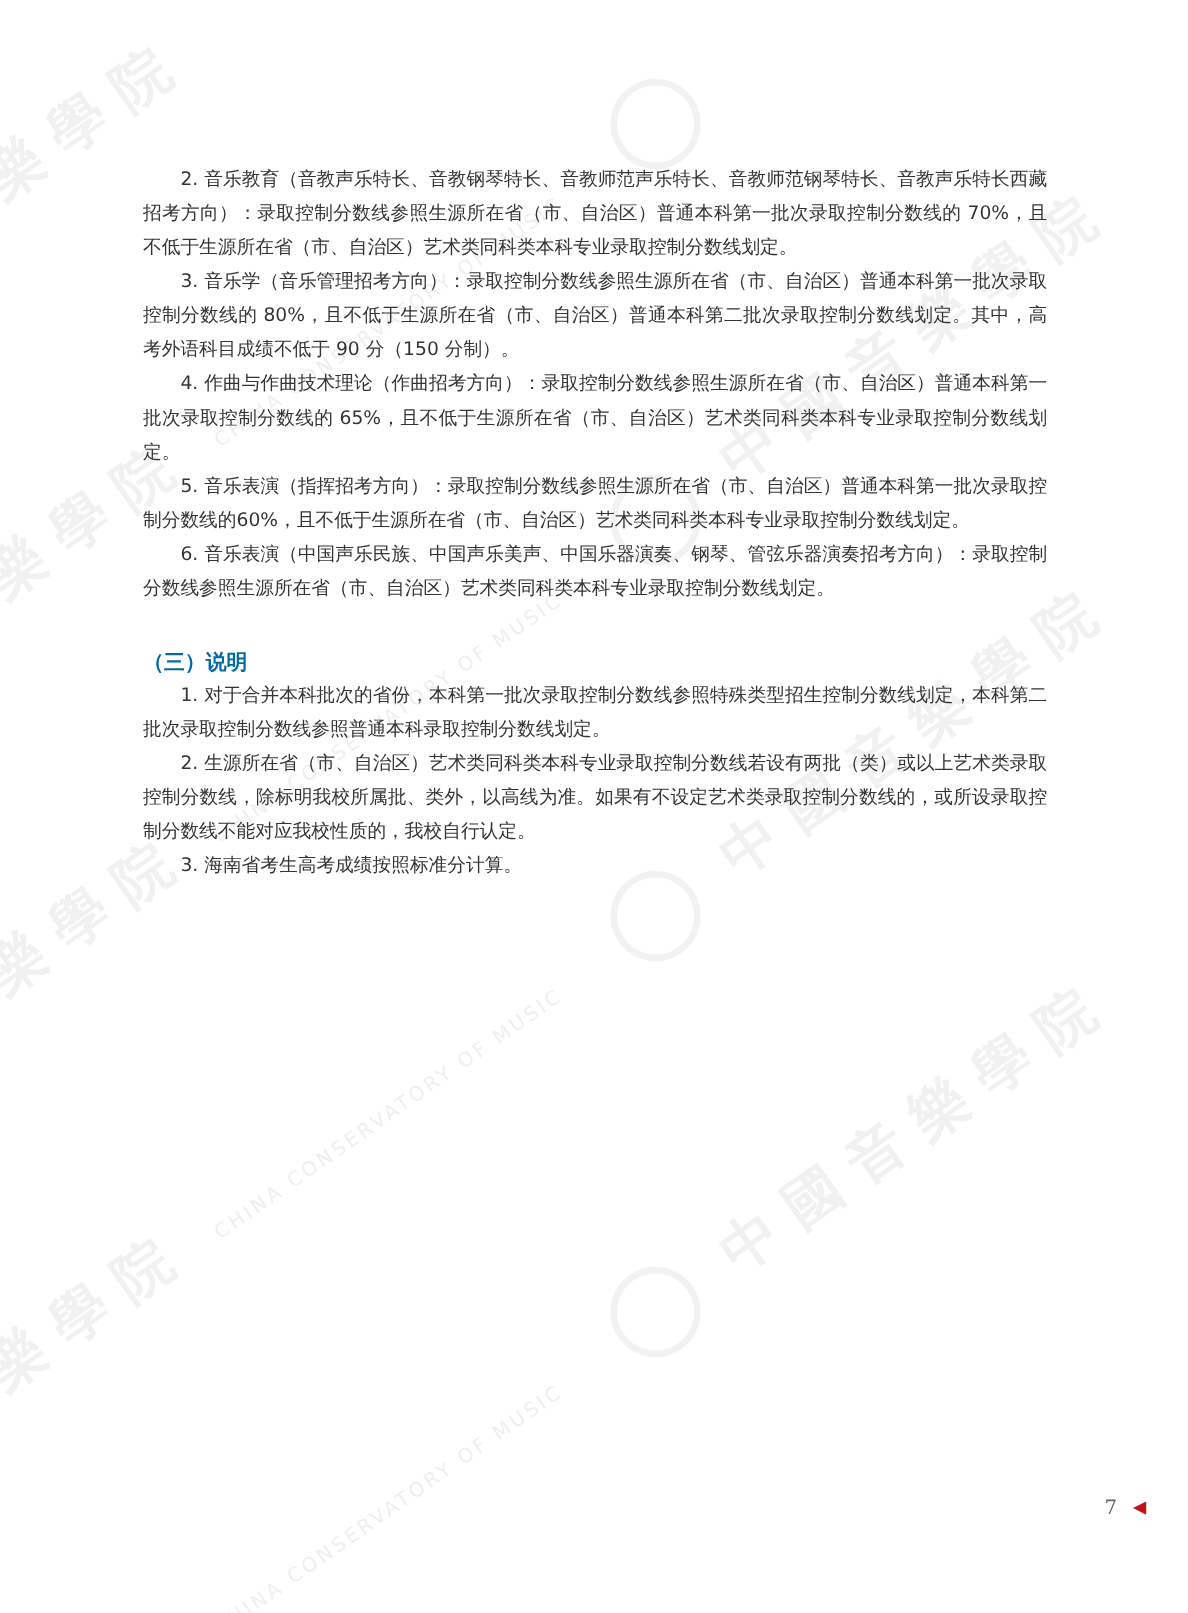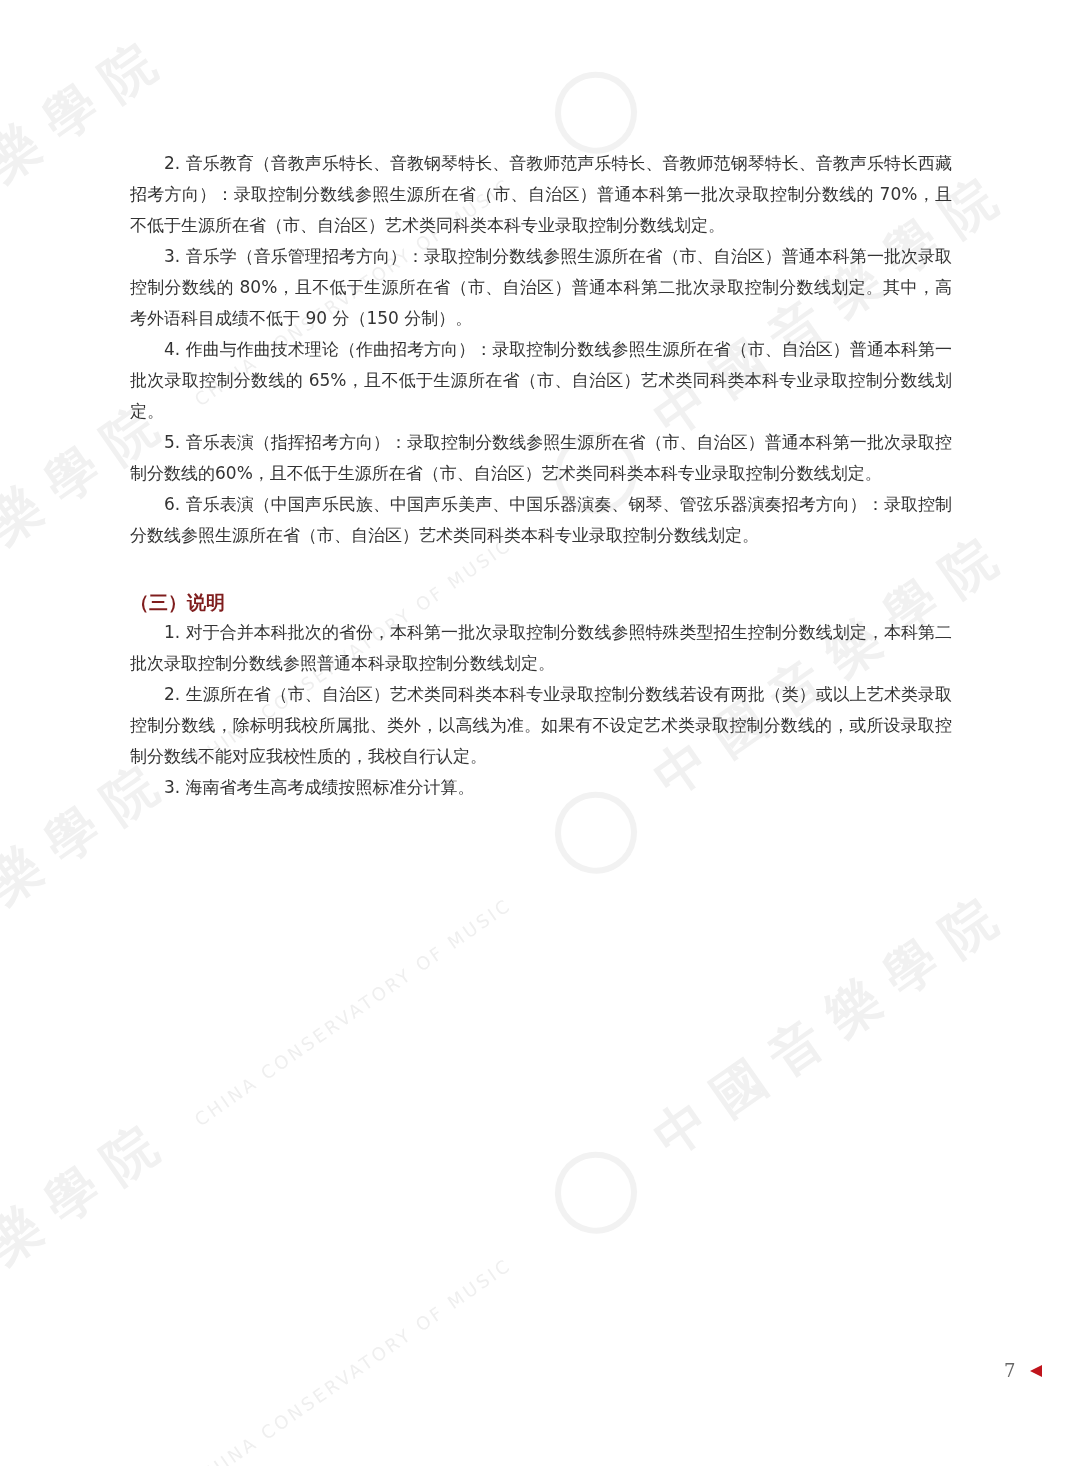--- a/index.html
+++ b/index.html
@@ -23,21 +23,21 @@
   }
   .page {
     position: absolute; left: 130px; top: 148px; width: 822px;
   }
   p.body {
     margin: 0; font-size: 17px; line-height: 31px; color: #333333;
     text-indent: 34px; text-align: justify;
   }
   h3.sec {
     margin: 36px 0 0 0; font-size: 19px; line-height: 30px; font-weight: bold;
-    color: #7f1d1d; text-indent: 0;
+    color: #0369a1; text-indent: 0;
   }
   p.red {
     margin: 0; font-size: 19px; line-height: 31px; color: #b0222a; font-weight: bold;
     text-align: justify;
   }
   .gap-a { height: 40px; }
   .gap-b { height: 30px; }
   .page-num {
     position: absolute; left: 1004px; top: 1360px; font-family: "DejaVu Serif", serif;
     font-size: 18px; color: #666666;

